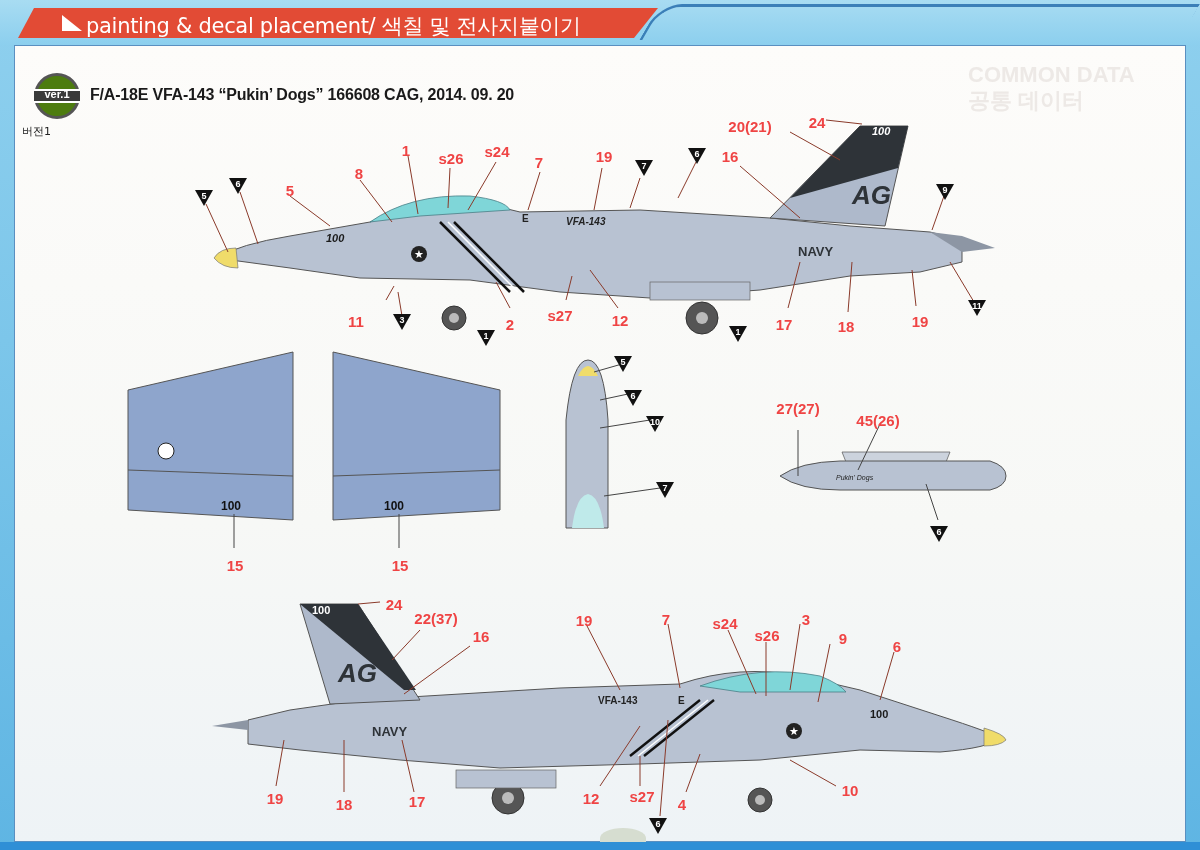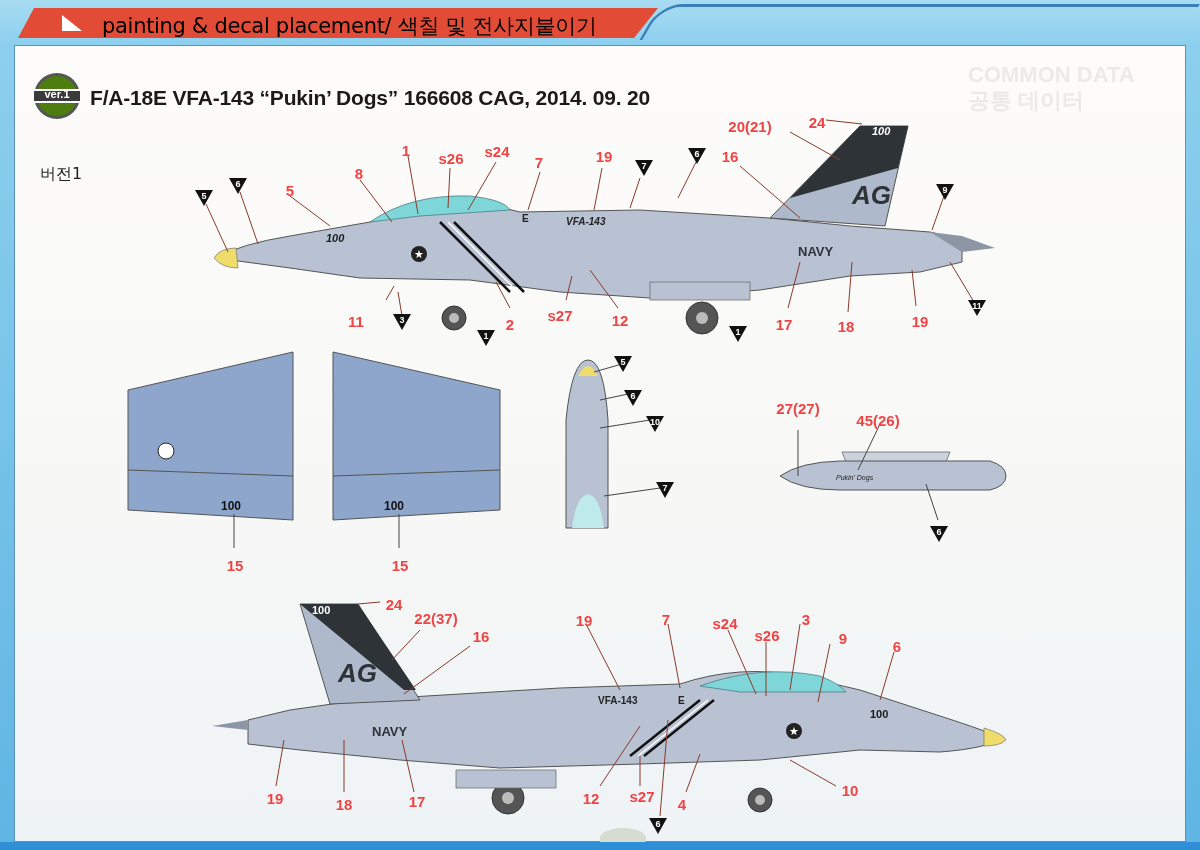--- a/index.html
+++ b/index.html
@@ -16,21 +16,21 @@
   .header-tab {
     position: absolute; left: 18px; top: 8px; width: 640px; height: 30px;
     background: #e24b35;
     clip-path: polygon(16px 0, 100% 0, calc(100% - 24px) 100%, 0 100%);
   }
   .header-tab .tri {
     position: absolute; left: 44px; top: 7px; width: 0; height: 0;
     border-left: 0 solid transparent; border-bottom: 16px solid #fff; border-right: 20px solid transparent;
   }
   .header-title {
-    position: absolute; left: 84px; top: 4px; color: #000000; font-size: 21px;
+    position: absolute; left: 68px; top: 4px; color: #ffffff; font-size: 21px;
     font-family: "DejaVu Sans", sans-serif; letter-spacing: -0.3px; white-space: nowrap;
   }
   .header-line {
     position: absolute; left: 660px; top: 4px; width: 540px; height: 36px;
     border-top: 3px solid #3b7fb8; border-left: 3px solid #3b7fb8; border-top-left-radius: 22px;
     transform: skewX(-30deg); transform-origin: left top;
   }
   .sheet {
     position: absolute; left: 14px; top: 45px; width: 1172px; height: 797px;
     background: linear-gradient(180deg,#fdfcfa 0%, #f7f8f6 60%, #eef3f6 100%);
@@ -42,23 +42,23 @@
     background: #4d7c0f; border: 3px solid #555;
   }
   .ver-badge .stripe {
     position:absolute; left:-3px; top:13px; width:46px; height:14px; background:#3a3a3a;
     border-top:2px solid #fff; border-bottom:2px solid #fff;
   }
   .ver-badge span {
     position: absolute; left: 0; top: 12px; width: 40px; text-align: center; color: #fff;
     font-size: 11px; font-weight: bold;
   }
-  .ver-sub { position:absolute; left:40px; top:124px; font-size:16px; color:#222; font-family:"DejaVu Sans",sans-serif;margin-top:40px; }
+  .ver-sub { position:absolute; left:22px; top:124px; font-size:11px; color:#222; font-family:"DejaVu Sans",sans-serif; }
   .subtitle {
-    position:absolute; left:90px; top:86px; font-size:21px; color:#1a1a1a; font-weight:bold; letter-spacing:-0.2px;
+    position:absolute; left:90px; top:86px; font-size:16px; color:#1a1a1a; font-weight:bold; letter-spacing:-0.2px;
   }
   .ghost { position:absolute; left:968px; top:62px; color:#ede9e6; font-size:22px; font-weight:bold; line-height:26px; }
   svg.art { position:absolute; left:0; top:0; width:1200px; height:850px; }
   .lbl {
     position:absolute; font-size:15px; color:#ef4444; font-weight:bold; transform: translateX(-50%);
     white-space: nowrap;
   }
   .mk {
     position:absolute; width:18px; height:16px; transform: translateX(-50%);
   }

